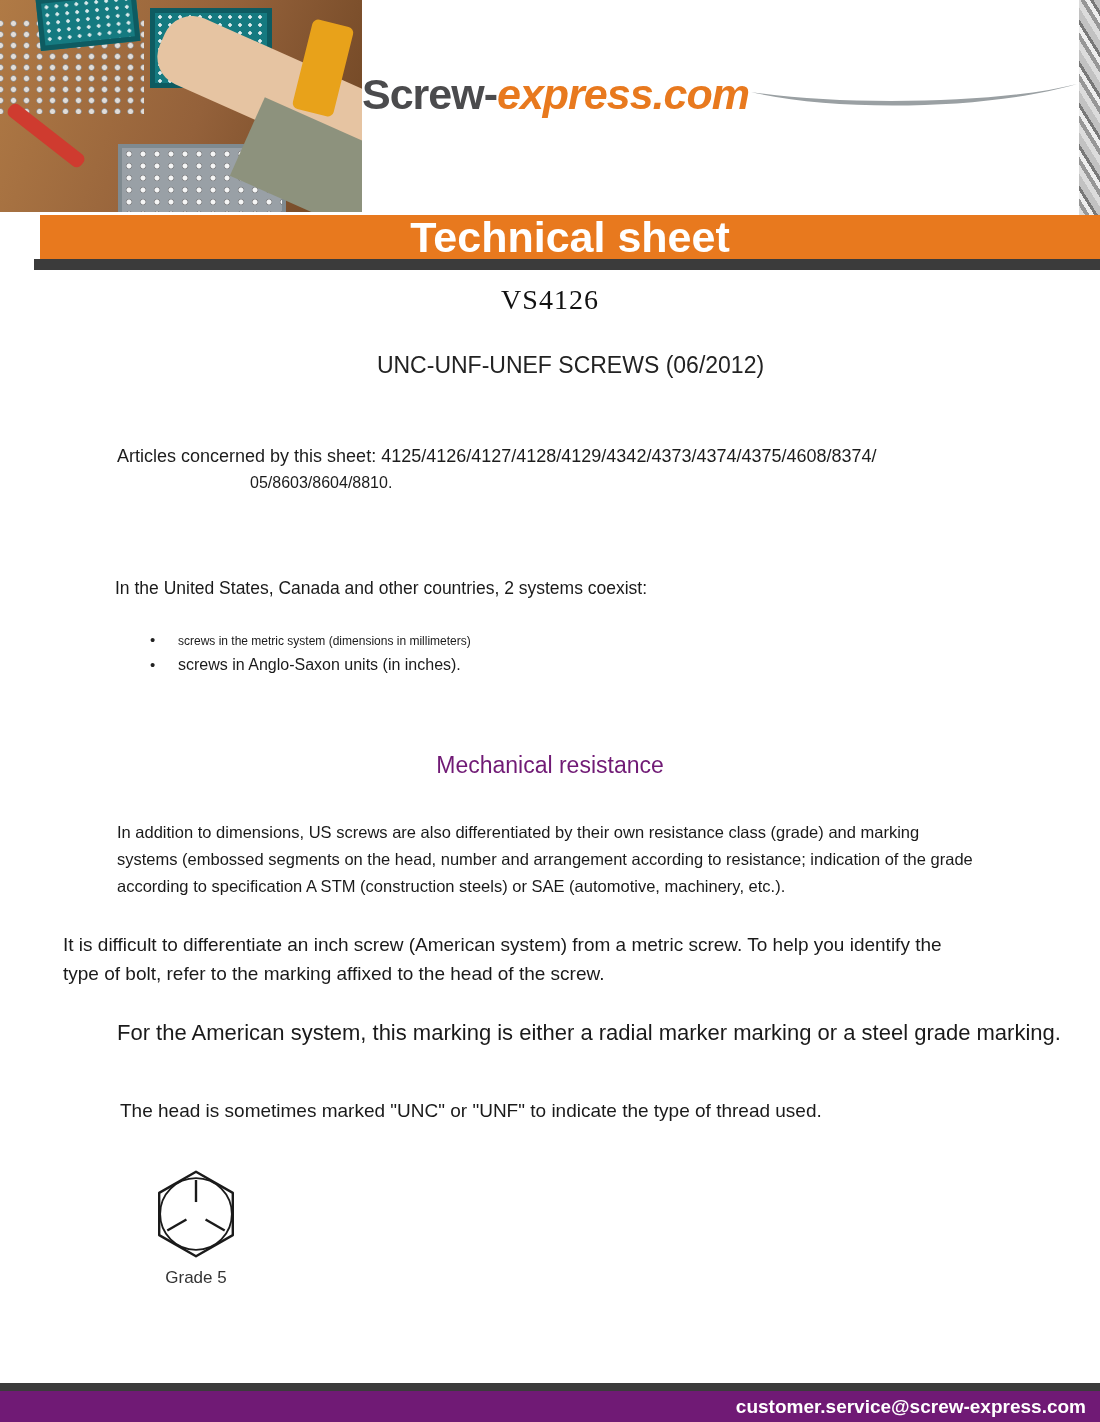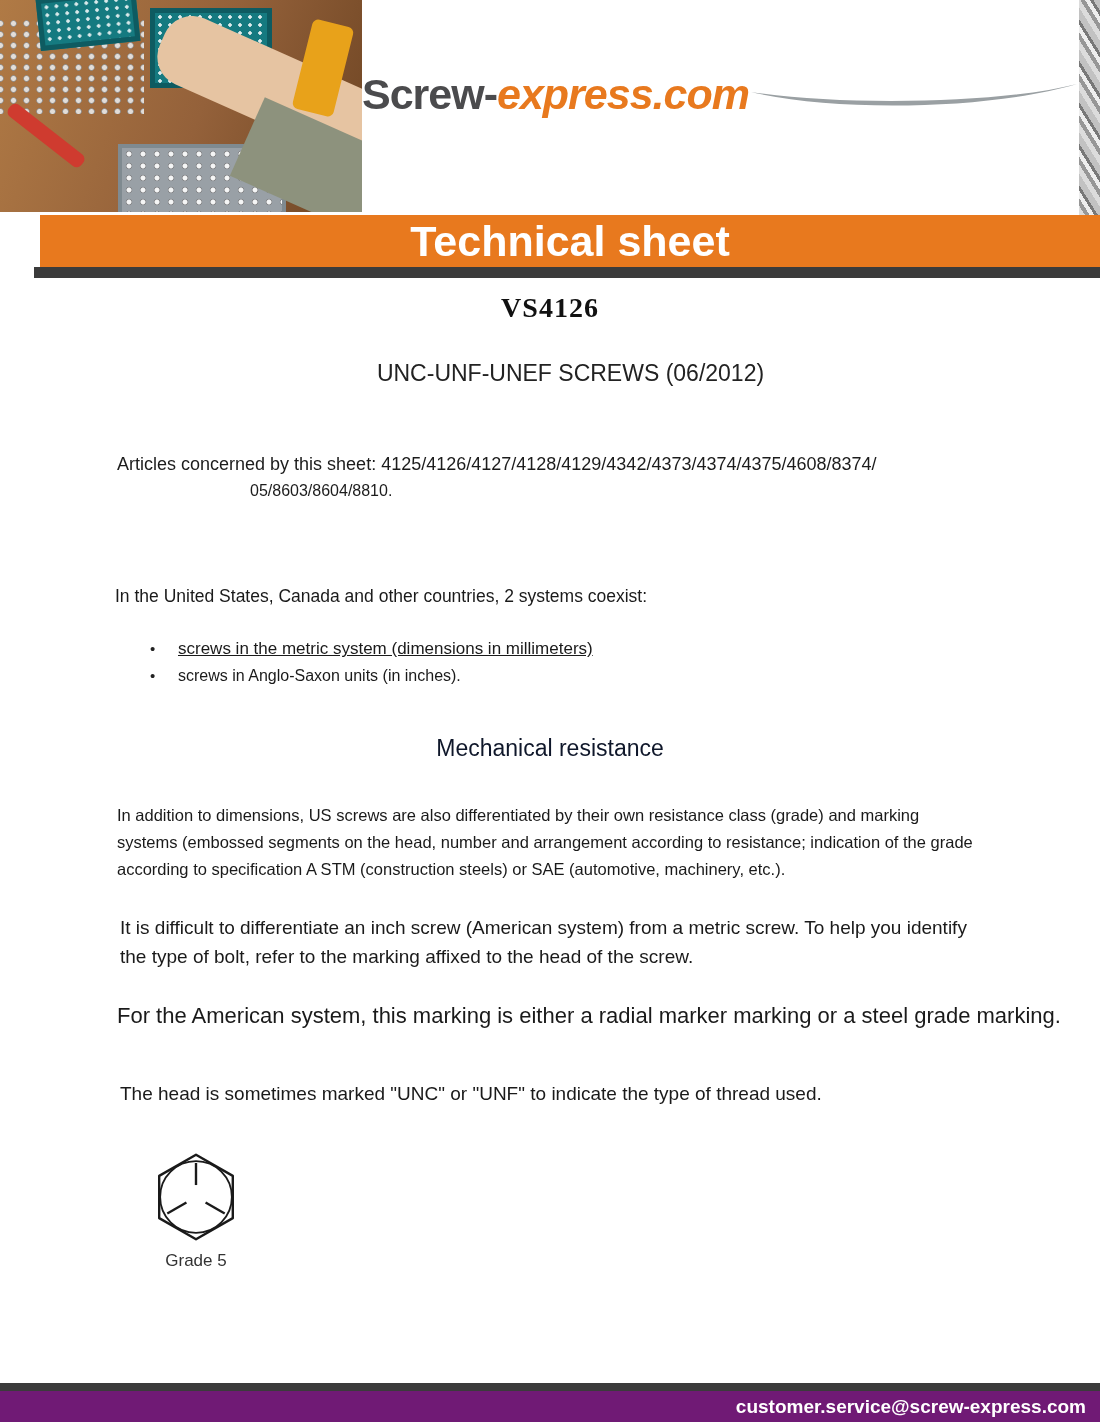--- a/index.html
+++ b/index.html
@@ -37,40 +37,40 @@
   .tool-red { left:0px; top:128px; width:92px; height:15px; background:#cf3b2f; transform:rotate(38deg); border-radius:6px; }
   .tool-yellow { right:18px; top:22px; width:42px; height:92px; background:#e8a21a; transform:rotate(14deg); border-radius:6px; }
 
   .logo-wrap { flex:1 1 auto; display:flex; align-items:center; padding-top:70px; }
   .logo-text { font-size:43px; font-weight:bold; letter-spacing:-1px; white-space:nowrap; }
   .logo-prefix { color:#4b4b4d; }
   .logo-suffix { color:#E8791E; font-style:italic; }
   .swoosh { margin-top:2px; width:330px; height:32px; }
 
   
-  .banner { height:52px; background:#E8791E; display:flex; align-items:center; justify-content:center;margin-left:40px; }
+  .banner { height:44px; background:#E8791E; display:flex; align-items:center; justify-content:center;margin-left:40px; }
   .banner-title { color:#ffffff; font-weight:bold; font-size:43px; letter-spacing:0px; }
   .dark-bar { height:11px; background:#3b3b3b; margin-left:34px; }
 
   
   .content { flex:1 1 auto; position:relative; }
   .doc-code { text-align:center; margin-top:14px; font-family:"Liberation Serif", serif;
-              font-weight:bold; font-size:28px; letter-spacing:1px; color:#111; }
+              font-weight:normal; font-size:28px; letter-spacing:1px; color:#111; }
   .doc-title { text-align:center; margin-top:36px; font-size:23px; color:#222;padding-left:41px; }
   .articles { margin:64px 100px 0 117px; font-size:18px; line-height:1.45; color:#1c1c1c; }
   .articles-line2 { display:block; padding-left:133px; font-size:16px; margin-top:2px; }
   .intro { margin:84px 0 0 115px; font-size:17.5px; }
   .bullets { list-style:none; margin:32px 0 0 150px; }
   .bullets li { display:flex; align-items:baseline; margin-bottom:8px; }
   .bullet-dot { width:28px; font-size:15px; color:#222; }
-  .bullet-1 { font-size:17px;text-decoration:underline; }
+  .bullet-1 { font-size:12px; }
   .bullet-2 { font-size:16px; }
-  .section-heading { text-align:center; margin-top:50px; font-size:23px; color:#0f172a; }
+  .section-heading { text-align:center; margin-top:78px; font-size:23px; color:#701a75; }
   .para-resistance { margin:40px 120px 0 117px; font-size:16.5px; line-height:1.62; }
-  .para-differentiate { margin:32px 120px 0 120px; font-size:19px; line-height:1.5; }
+  .para-differentiate { margin:32px 120px 0 63px; font-size:19px; line-height:1.5; }
   .para-marking { margin:32px 0 4px 117px; font-size:22px; }
   .para-head { margin:54px 0 0 120px; font-size:19px; }
 
   .grades { display:flex; align-items:flex-start; gap:78px; margin:46px 0 0 150px; }
   .grade-item { display:flex; flex-direction:column; align-items:center; }
   .grade-item-8 { margin-top:12px; }
   .hex-icon { display:block; }
   .grade-label { margin-top:8px; font-size:17px; color:#333;text-align:right; }
 
   

